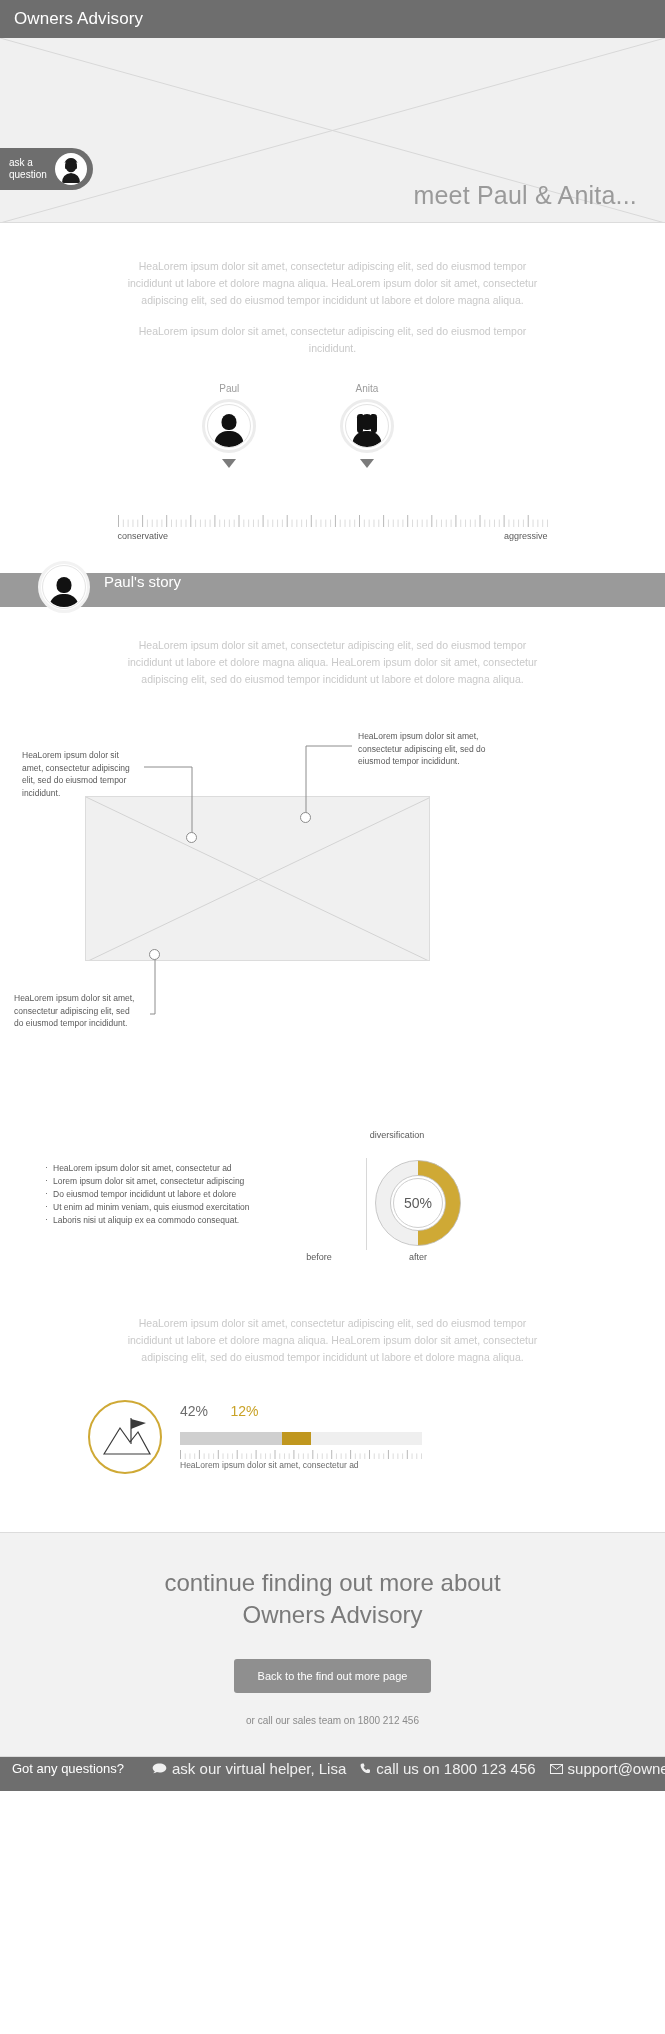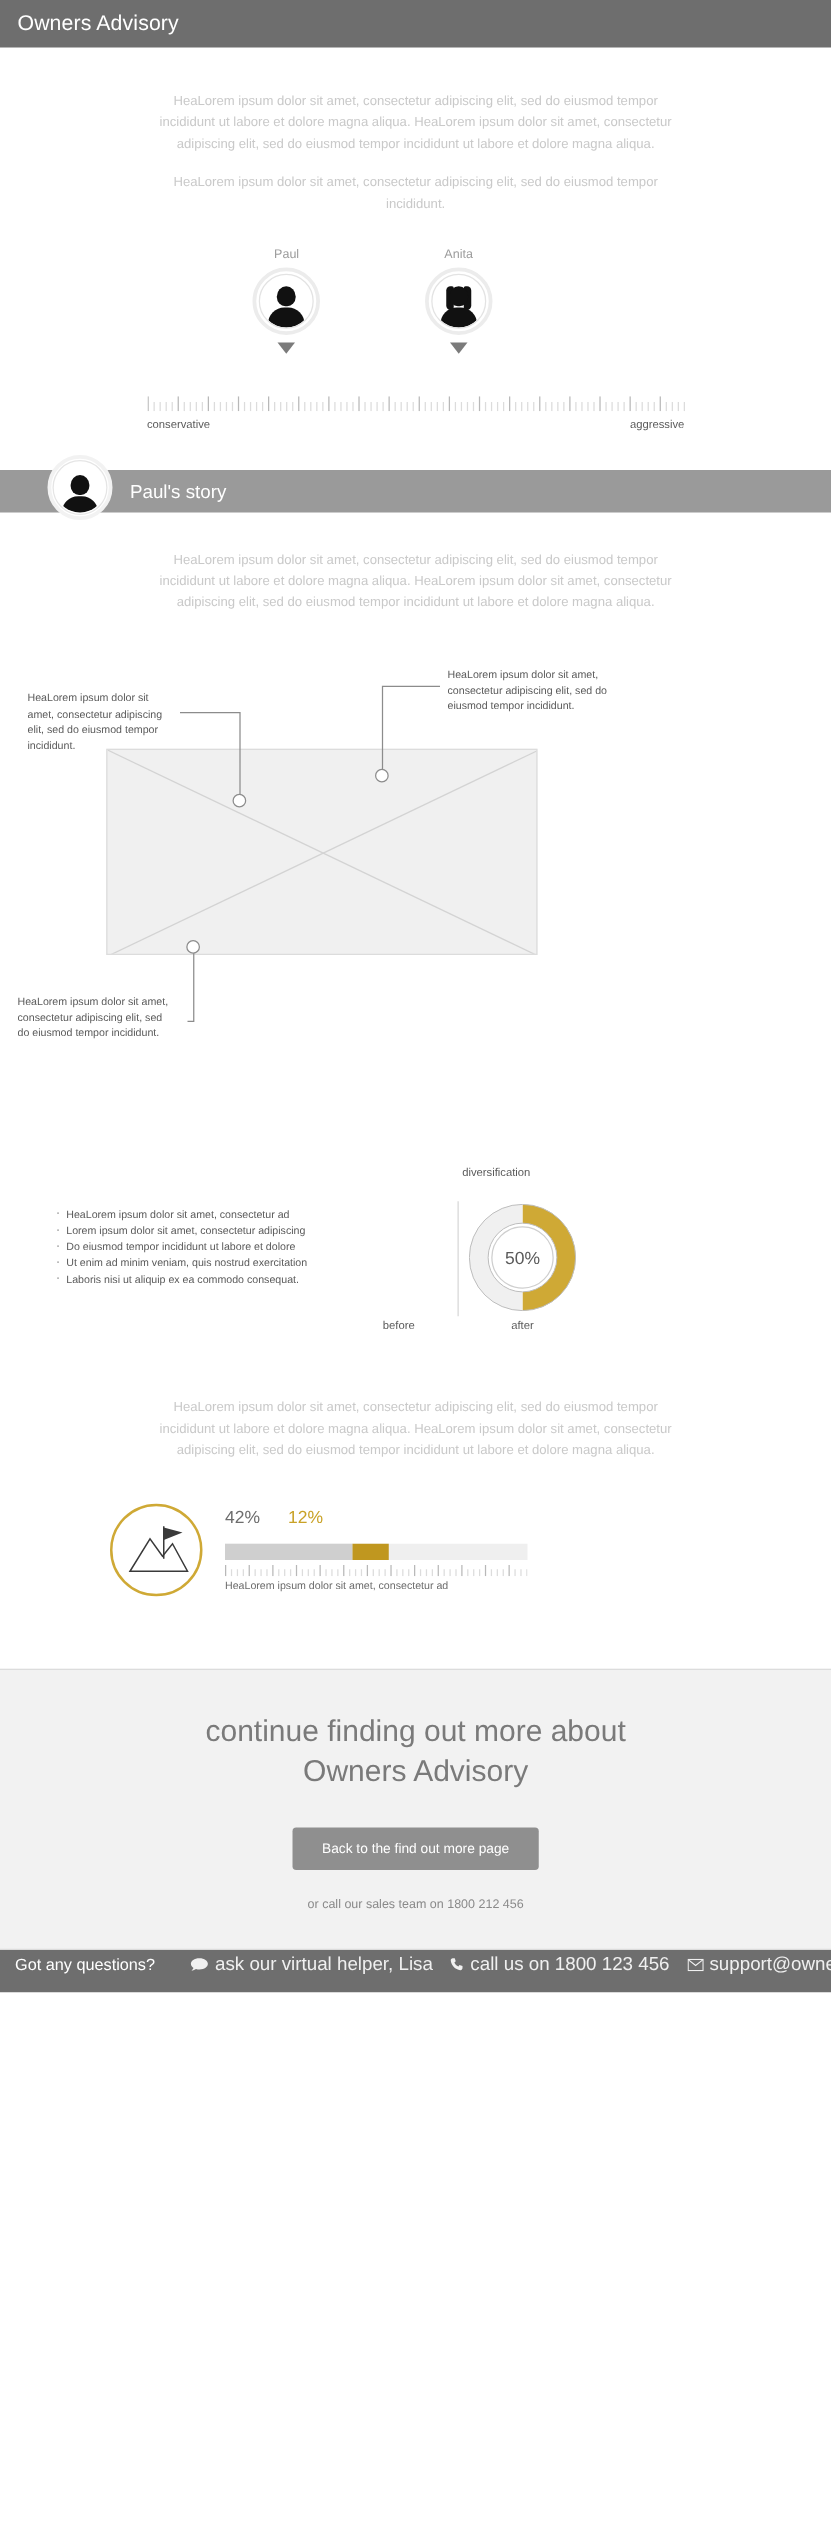--- a/index.html
+++ b/index.html
@@ -139,32 +139,32 @@
   .person-glyph.female .hair-l { position:absolute; left:11px; top:9px; width:6px; height:19px; border-radius:5px 2px 4px 5px; background:#111; }
   .person-glyph.female .hair-r { position:absolute; right:11px; top:9px; width:6px; height:19px; border-radius:2px 5px 5px 4px; background:#111; }
   .marker {
     width:0; height:0; margin: 6px auto 0;
     border-left: 7px solid transparent;
     border-right: 7px solid transparent;
     border-top: 9px solid #7b7b7b;
   }
 
   
-  .risk-scale { width: 430px; margin: 0 auto; position: relative; }
+  .risk-scale { width: 430px; margin: 12px auto; position: relative; }
   .ticks { height: 12px; width: 100%; position: relative; }
   .scale-labels { display:flex; justify-content: space-between; margin-top: 6px; }
   .scale-labels span { font-size: 9px; color: #5a5a5a; }
 
   
   .story-header {
     margin-top: 32px;
     height: 34px;
     background: #9a9a9a;
     display: flex;
-    align-items: center;
+    align-items: flex-start;
     position: relative;
   }
   .story-avatar {
     position: absolute;
     left: 38px;
     top: -12px;
     width: 52px; height: 52px;
     border-radius: 50%;
     border: 3px solid #f2f2f2;
     background: #fff;
@@ -296,20 +296,41 @@
 </style>
 </head>
 <body>
 
 <div class="page">
 
   <div class="topnav">
     <div class="brand">Owners Advisory</div>
   </div>
 
+  <div class="hero">
+    <svg class="xcross" width="665" height="185">
+      <line x1="0" y1="0" x2="665" y2="185" stroke="#d8d8d8" stroke-width="1"></line>
+      <line x1="665" y1="0" x2="0" y2="185" stroke="#d8d8d8" stroke-width="1"></line>
+    </svg>
+    <div class="ask-badge">
+      <div class="ask-badge-text">
+        <div>ask a</div>
+        <div>question</div>
+      </div>
+      <div class="ask-avatar">
+        <svg width="32" height="32" viewBox="0 0 32 32">
+          <path d="M10 14 q0-8 6-8 q6 0 6 8 q0 1 -0.5 2 l-11 0 q-0.5 -1 -0.5 -2z" fill="#1a1a1a"></path>
+          <circle cx="16" cy="14" r="5.2" fill="#1a1a1a"></circle>
+          <path d="M9.5 10 q2 -5 6.5 -5 q4.5 0 6.5 5 q-3 -2 -6.5 -2 q-3.5 0 -6.5 2z" fill="#1a1a1a"></path>
+          <path d="M16 20 q-9 1 -9 10 l18 0 q0 -9 -9 -10z" fill="#1a1a1a"></path>
+        </svg>
+      </div>
+    </div>
+    <div class="hero-title">meet Paul &amp; Anita...</div>
+  </div>
 
   <div class="intro-wrap">
     <p class="lorem">HeaLorem ipsum dolor sit amet, consectetur adipiscing elit, sed do eiusmod tempor incididunt ut labore et dolore magna aliqua. HeaLorem ipsum dolor sit amet, consectetur adipiscing elit, sed do eiusmod tempor incididunt ut labore et dolore magna aliqua.</p>
     <p class="lorem">HeaLorem ipsum dolor sit amet, consectetur adipiscing elit, sed do eiusmod tempor incididunt.</p>
   </div>
 
   <div class="profiles">
     <div class="profile anita" style="left: 321.9px;">
       <div class="profile-name">Anita</div>
       <div class="avatar-ring">
@@ -471,21 +492,21 @@
     <span class="dot" style="left:300px;top:88px"></span>
     <span class="dot" style="left:149px;top:225px"></span>
   </div>
 
   <div class="donut-row">
     <div class="diversification-label">diversification</div>
     <ul class="bullets">
       <li>HeaLorem ipsum dolor sit amet, consectetur ad</li>
       <li>Lorem ipsum dolor sit amet, consectetur adipiscing</li>
       <li>Do eiusmod tempor incididunt ut labore et dolore</li>
-      <li>Ut enim ad minim veniam, quis nostrud exercitation</li>
+      <li>Ut enim ad minim veniam, quis eiusmod exercitation</li>
       <li>Laboris nisi ut aliquip ex ea commodo consequat.</li>
     </ul>
 
     <div class="donut-cap before">before</div>
 
     <div class="donut-divider"></div>
 
     <div class="donut after">
       <svg width="86" height="86" viewBox="0 0 86 86" id="donut-after">
           <path d="M 43.02199114712817 8.000006908722852 A 35 35 0 0 1 43 78" fill="none" stroke="#cfa935" stroke-width="15"></path>

